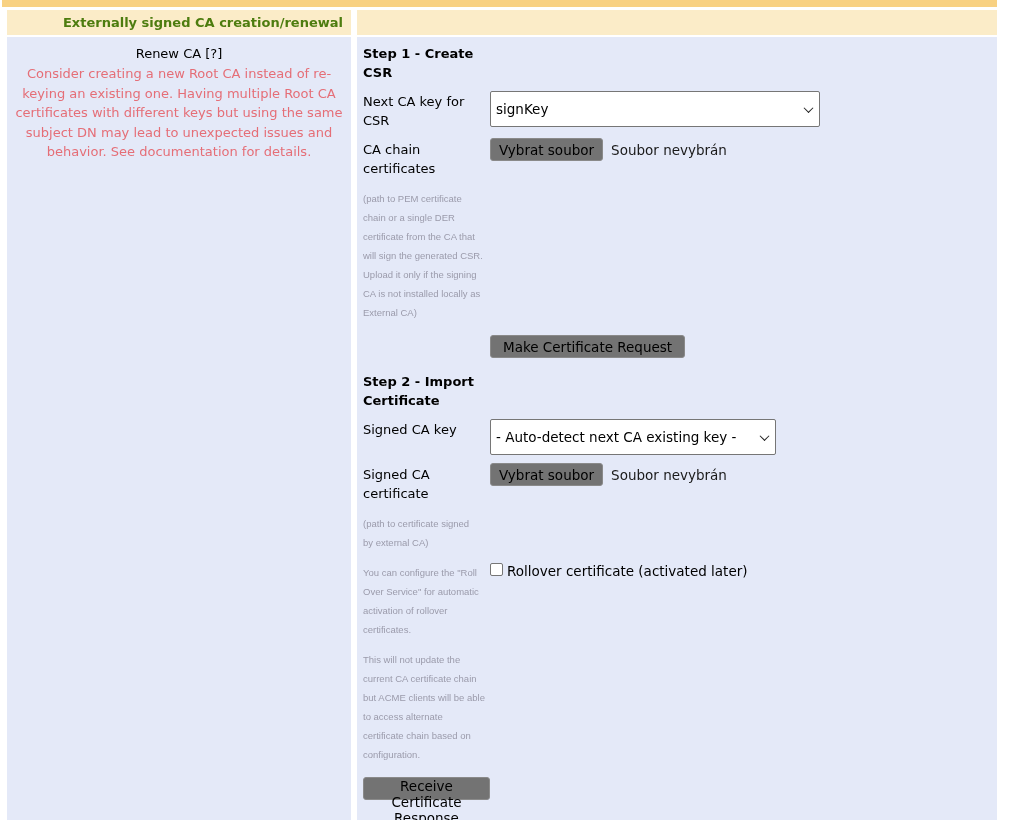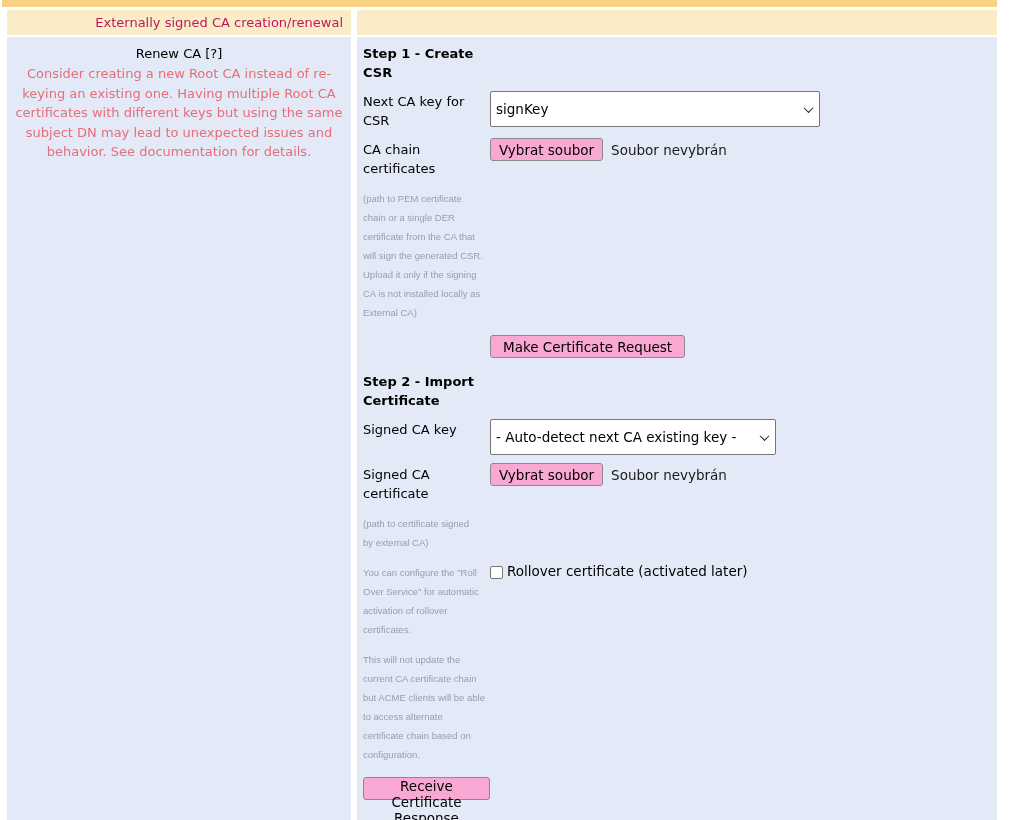--- a/index.html
+++ b/index.html
@@ -11,21 +11,21 @@
     overflow: hidden;
   }
   .top-strip { height:7px; width:995px; margin:0 0 3px 2px; background:#f8d182; }
   .strip { height:3px; width:990px; background:#f8d182; }
   .container { width:990px; margin-left:7px; }
 
   .tbl { display:grid; grid-template-columns:344px 640px; column-gap:6px; row-gap:2px; background:#fff; }
   .cell { min-width:0; }
   .head { background:#fbecc8; height:25px; display:flex; align-items:center; }
   .head.left { justify-content:flex-end; padding-right:8px; }
-  .head-title { color:#be185d; font-weight:normal; font-size:13px; }
+  .head-title { color:#4d7c0f; font-weight:bold; font-size:13px; }
   .body-cell { background:#e4e9f8; }
 
   
   .renew-cell { text-align:center; padding:7px 8px 8px 8px; }
   .renew-line { font-size:13px; line-height:19px; color:#000; }
   .renew-line a { color:#000; text-decoration:none; }
   .note { margin-top:1px; font-size:13px; line-height:19.5px; color:#e56e77; }
 
   
   .form-cell { padding:5px 6px 8px 6px; }
@@ -37,28 +37,28 @@
 
   .select { height:36px; background:#fff; border:1px solid #767676; border-radius:2px;
             display:flex; align-items:center; justify-content:space-between;
             padding:0 7px 0 5px; font-size:13.5px; margin-top:1px; cursor:default; }
   .select.w1 { width:330px; }
   .select.w2 { width:286px; }
   .chev { width:7px; height:7px; border-right:1.6px solid #222; border-bottom:1.6px solid #222;
           transform:rotate(45deg) translate(-1px,-1px); flex:none; }
 
   button { font-family:"DejaVu Sans", sans-serif; font-size:13.5px; color:#000;
-           background:#f9a8d4; border:1px solid #8a8a8a; border-radius:3px;
+           background:#737373; border:1px solid #8a8a8a; border-radius:3px;
            height:23px; padding:0 12px; cursor:pointer; }
   .file-widget { display:flex; align-items:center; gap:8px; }
   .file-widget button { padding:0 8px; }
   .file-status { font-size:13.5px; color:#1a1a1a; }
   .action-btn { margin:5px 0 4px 0; }
 
-  .cbrow { display:flex; align-items:flex-end; gap:4px; padding-top:3px; }
+  .cbrow { display:flex; align-items:flex-start; gap:4px; padding-top:3px; }
   .checkbox { width:13px; height:13px; background:#fff; border:1px solid #767676; border-radius:2px; flex:none; }
   .cblabel { font-size:13.5px; }
 
   
   .save-row .head { height:33px; }
   .save-row .btns { padding-left:10px; gap:21px; display:flex; align-items:center; }
 
   
   .export-tbl .head { height:23px; }
   .export-body { height:23px; display:flex; align-items:center; padding-left:6px; font-size:13px; }

